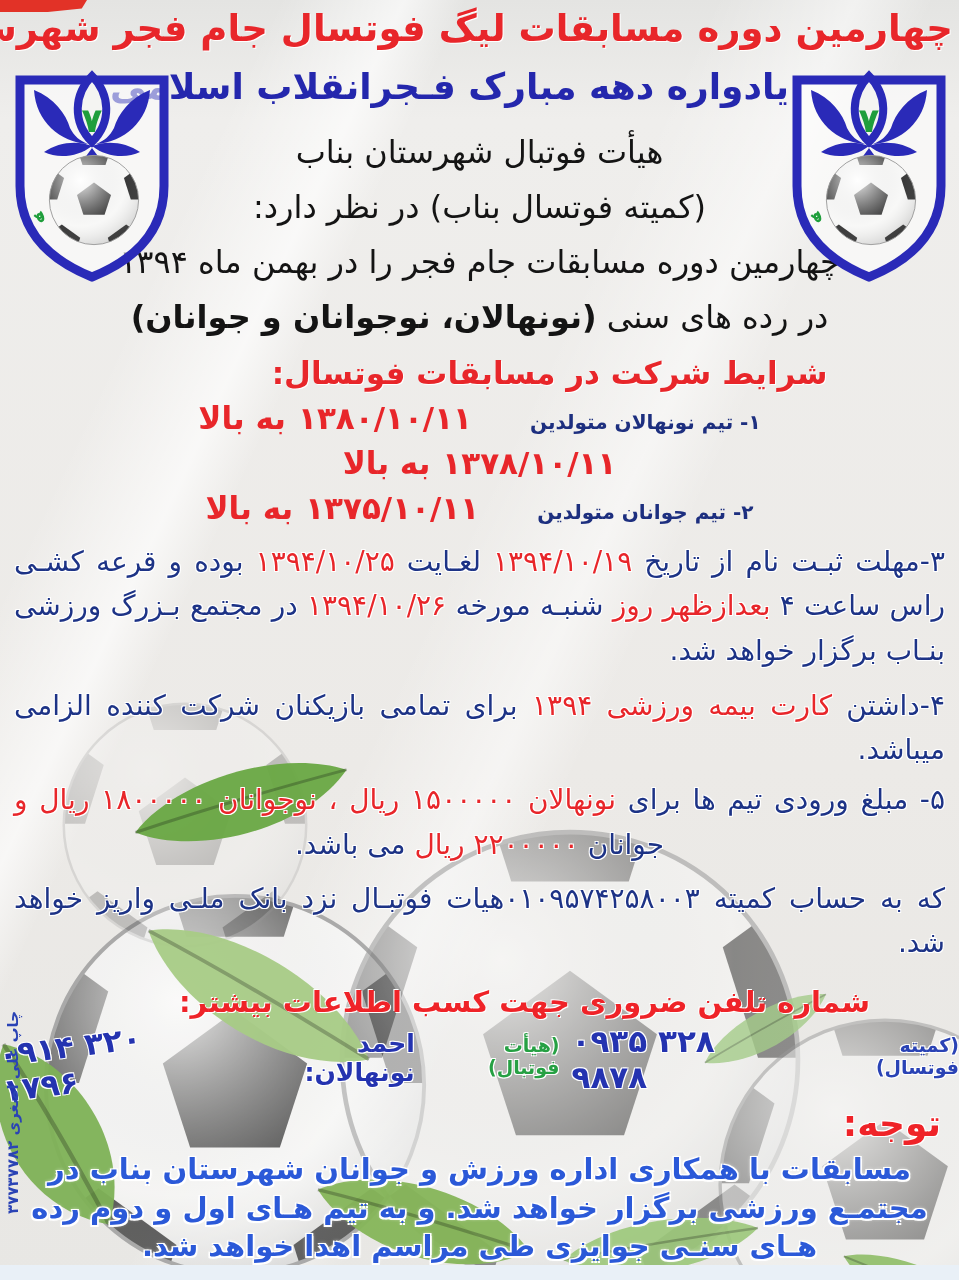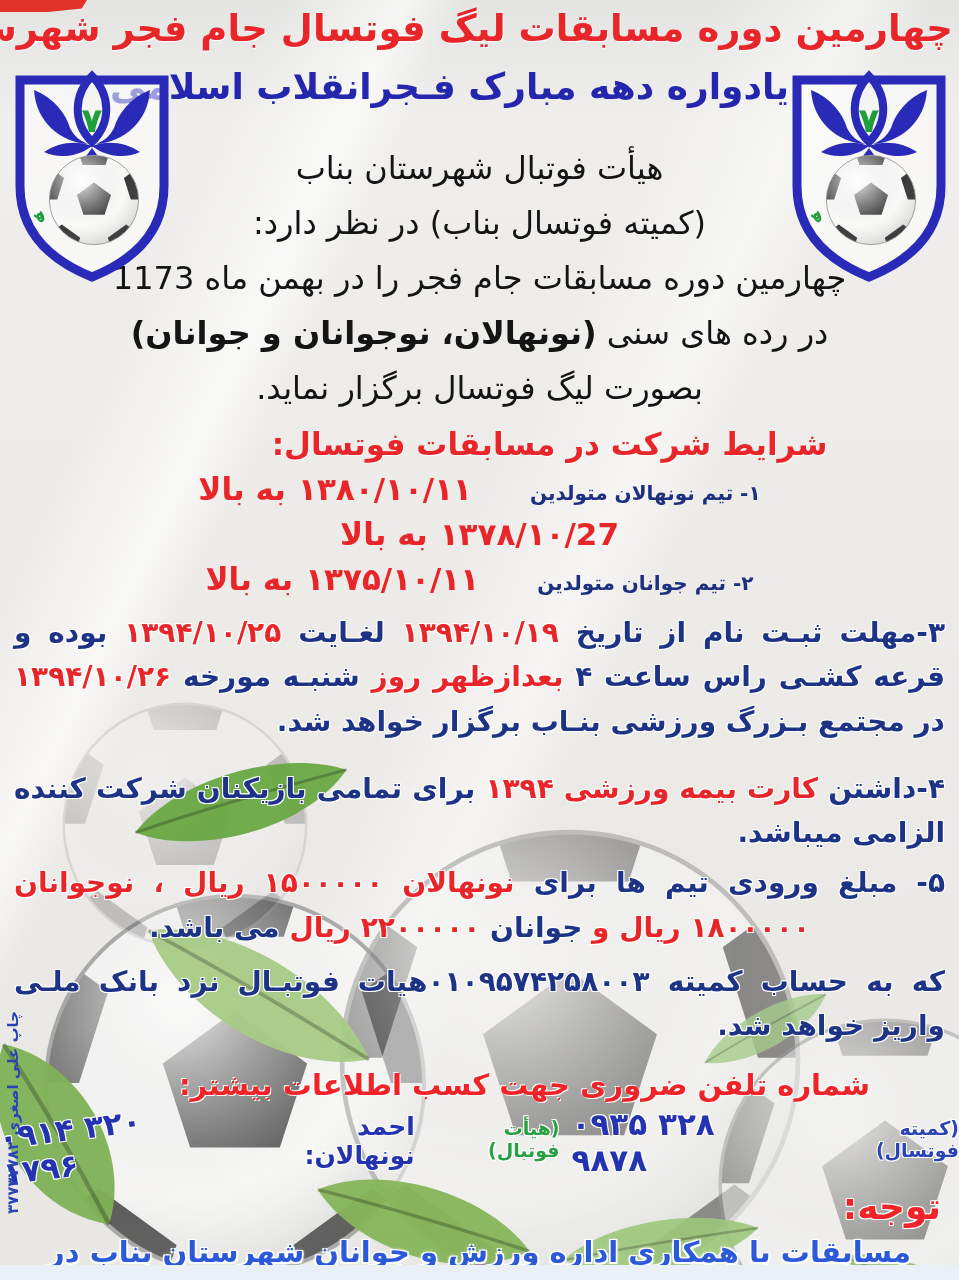--- a/index.html
+++ b/index.html
@@ -28,37 +28,37 @@
     text-shadow:1px 1px 0 #fff;
   }
   .subtitle{
     margin:16px 170px 0;text-align:center;white-space:nowrap;
     font-size:36px;font-weight:bold;color:#2427ad;
   }
   .logo-box{position:absolute;top:58px;width:168px;height:226px;z-index:3;}
   .logo-left{left:8px;}
   .logo-right{right:6px;}
 
-  .intro{margin-top:34px;text-align:center;color:#141414;font-size:32px;line-height:1.72;}
+  .intro{margin-top:18px;text-align:center;color:#141414;font-size:32px;line-height:1.72;}
   .intro .b{font-weight:bold;}
 
   .cond-heading{
     margin:10px 0 2px;text-align:center;transform:translateX(70px);
     font-size:31px;font-weight:bold;color:#e8262a;
     text-shadow:1px 1px 0 #fff;
   }
   .team-row{
     display:flex;justify-content:center;align-items:baseline;gap:58px;
     margin:9px 0;font-weight:bold;
   }
   .team-label{color:#1d2f7f;font-size:20px;}
   .team-date{color:#e8262a;font-size:31px;display:inline-flex;gap:12px;align-items:baseline;}
 
   .rich{
-    margin:14px 14px 0;font-size:28px;font-weight:bold;line-height:1.58;
+    margin:14px 14px 0;font-size:28px;font-weight:normal;line-height:1.58;
     text-align:justify;color:#1d3386;
     text-shadow:1px 1px 0 #fff,-1px -1px 0 #fff,1px -1px 0 #fff,-1px 1px 0 #fff;
   }
   .rich.last-right{text-align-last:right;}
   .rich.last-center{text-align-last:center;}
   .seg-navy{color:#1d3386;}
   .seg-red{color:#e8262a;}
   .ltr{direction:ltr;unicode-bidi:isolate;}
 
   .phones-heading{
@@ -186,50 +186,49 @@
     </svg>
   </div>
 
   <div class="content">
     <div class="title">چهارمین دوره مسابقات لیگ فوتسال جام فجر شهرستان بناب</div>
     <div class="subtitle">یادواره دهه مبارک فـجرانقلاب اسلامی</div>
 
     <div class="intro">
       <div>هیأت فوتبال شهرستان بناب</div>
       <div>(کمیته فوتسال بناب) در نظر دارد:</div>
-      <div>چهارمین دوره مسابقات جام فجر را در بهمن ماه 1173</div>
+      <div>چهارمین دوره مسابقات جام فجر را در بهمن ماه ۱۳۹۴</div>
       <div><span>در رده های سنی </span><span class="b">(نونهالان، نوجوانان و جوانان)</span></div>
-      <div>بصورت لیگ فوتسال برگزار نماید.</div>
     </div>
 
     <div class="cond-heading">شرایط شرکت در مسابقات فوتسال:</div>
 
     <div class="team-row">
       <span class="team-label">۱- تیم نونهالان متولدین</span>
       <span class="team-date">
           <span class="ltr">۱۳۸۰/۱۰/۱۱</span>
           <span>به بالا</span>
         </span>
     </div>
     <div class="team-row">
       <span class="team-date">
-          <span class="ltr">۱۳۷۸/۱۰/27</span>
+          <span class="ltr">۱۳۷۸/۱۰/۱۱</span>
           <span>به بالا</span>
         </span>
     </div>
     <div class="team-row">
       <span class="team-label">۲- تیم جوانان متولدین</span>
       <span class="team-date">
           <span class="ltr">۱۳۷۵/۱۰/۱۱</span>
           <span>به بالا</span>
         </span>
     </div>
 
     <p class="rich last-right"><span class="seg-navy">۳-مهلت ثبـت نام از تاریخ </span><span class="seg-red ltr">۱۳۹۴/۱۰/۱۹</span><span class="seg-navy"> لغـایت </span><span class="seg-red ltr">۱۳۹۴/۱۰/۲۵</span><span class="seg-navy"> بوده و قرعه کشـی راس ساعت ۴ </span><span class="seg-red">بعدازظهر روز</span><span class="seg-navy"> شنبـه مورخه </span><span class="seg-red ltr">۱۳۹۴/۱۰/۲۶</span><span class="seg-navy"> در مجتمع بـزرگ ورزشی بنـاب برگزار خواهد شد.</span></p>
-    <p class="rich last-right" style="margin-top:23px;"><span class="seg-navy">۴-داشتن </span><span class="seg-red">کارت بیمه ورزشی ۱۳۹۴</span><span class="seg-navy"> برای تمامی بازیکنان شرکت کننده الزامی میباشد.</span></p>
+    <p class="rich last-right" style="margin-top:11px;"><span class="seg-navy">۴-داشتن </span><span class="seg-red">کارت بیمه ورزشی ۱۳۹۴</span><span class="seg-navy"> برای تمامی بازیکنان شرکت کننده الزامی میباشد.</span></p>
     <p class="rich last-center" style="margin-top:6px;"><span class="seg-navy">۵- مبلغ ورودی تیم ها برای </span><span class="seg-red">نونهالان </span><span class="seg-red ltr">۱۵۰۰۰۰۰</span><span class="seg-red"> ریال ، نوجوانان </span><span class="seg-red ltr">۱۸۰۰۰۰۰</span><span class="seg-red"> ریال و </span><span class="seg-navy">جوانان </span><span class="seg-red ltr">۲۲۰۰۰۰۰</span><span class="seg-red"> ریال</span><span class="seg-navy"> می باشد.</span></p>
     <p class="rich last-right" style="margin-top:10px;"><span class="seg-navy">که به حساب کمیته </span><span class="seg-navy ltr">۰۱۰۹۵۷۴۲۵۸۰۰۳</span><span class="seg-navy">هیات فوتبـال نزد بانک ملـی واریز خواهد شد.</span></p>
 
     <div class="phones-heading">شماره تلفن ضروری جهت کسب اطلاعات بیشتر:</div>
     <div class="phones-row">
       <span class="phone-org blue">(کمیته فوتسال)</span>
       <span class="phone-number ltr">۰۹۳۵ ۳۲۸ ۹۸۷۸</span>
       <span class="phone-org green">(هیأت فوتبال)</span>
       <span class="phone-name">احمد نونهالان:</span>
       <span class="phone-number ltr tilt">۰۹۱۴ ۳۲۰ ۱۷۹۶</span>

